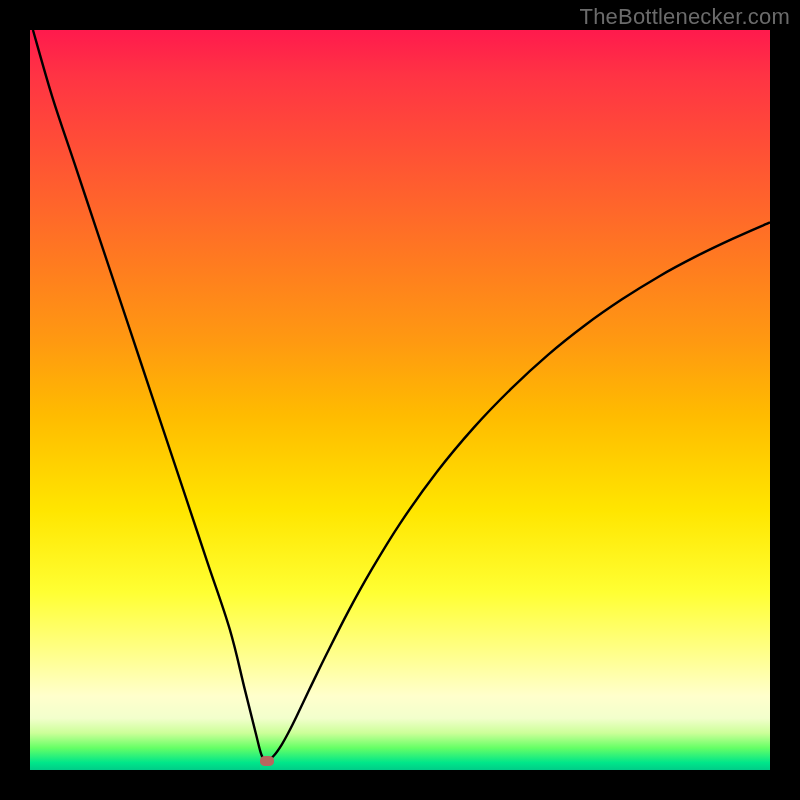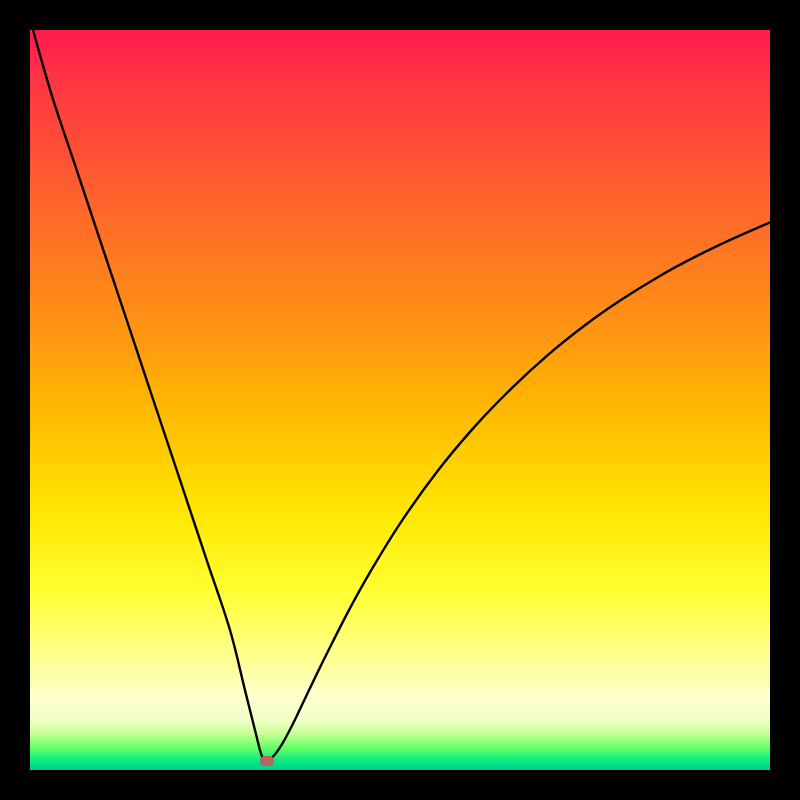--- a/index.html
+++ b/index.html
@@ -67,20 +67,21 @@
     height: 10px;
     border-radius: 5px / 4px;
     background: #b6675f;
     transform: translate(-50%, -50%);
   }
 </style>
 </head>
 <body>
 
 <div class="frame">
+  <div class="watermark">TheBottlenecker.com</div>
 
   <div class="plot">
     <svg class="curve" viewBox="0 0 740 740" preserveAspectRatio="none">
       <path id="curve-path" d="M 2.96 0.00 C 6.42 11.99, 14.74 42.62, 22.20 66.60 C 29.66 90.58, 36.41 109.22, 44.40 133.20 C 52.39 157.18, 58.61 175.82, 66.60 199.80 C 74.59 223.78, 80.81 242.42, 88.80 266.40 C 96.79 290.38, 103.01 309.02, 111.00 333.00 C 118.99 356.98, 125.21 375.62, 133.20 399.60 C 141.19 423.58, 147.41 442.22, 155.40 466.20 C 163.39 490.18, 169.61 508.82, 177.60 532.80 C 185.59 556.78, 193.14 576.76, 199.80 599.40 C 206.46 622.04, 209.94 639.95, 214.60 658.60 C 219.26 677.25, 222.64 691.01, 225.70 703.00 C 228.76 714.99, 229.62 720.14, 231.62 725.20 C 233.62 730.26, 234.54 731.12, 236.80 731.12 C 239.06 731.12, 241.54 728.13, 244.20 725.20 C 246.86 722.27, 248.94 719.10, 251.60 714.84 C 254.26 710.58, 256.34 706.58, 259.00 701.52 C 261.66 696.46, 262.40 694.98, 266.40 686.72 C 270.40 678.46, 275.87 666.70, 281.20 655.64 C 286.53 644.58, 289.34 638.62, 296.00 625.30 C 302.66 611.98, 310.21 596.69, 318.20 581.64 C 326.19 566.59, 331.08 557.53, 340.40 541.68 C 349.72 525.83, 358.01 511.56, 370.00 493.58 C 381.99 475.60, 393.68 459.10, 407.00 441.78 C 420.32 424.46, 430.68 412.30, 444.00 397.38 C 457.32 382.46, 467.68 371.95, 481.00 358.90 C 494.32 345.85, 504.68 336.32, 518.00 324.86 C 531.32 313.40, 541.68 305.25, 555.00 295.26 C 568.32 285.27, 578.68 278.15, 592.00 269.36 C 605.32 260.57, 615.68 254.15, 629.00 246.42 C 642.32 238.69, 652.68 233.23, 666.00 226.44 C 679.32 219.65, 689.68 214.81, 703.00 208.68 C 716.32 202.55, 733.34 195.33, 740.00 192.40" fill="none" stroke="#000000" stroke-width="2.4"></path>
     </svg>
     <div id="marker" class="marker" style="left: 236.8px; top: 731.12px; background: rgb(182, 103, 95);"></div>
   </div>
 </div>
 
 </body></html>

